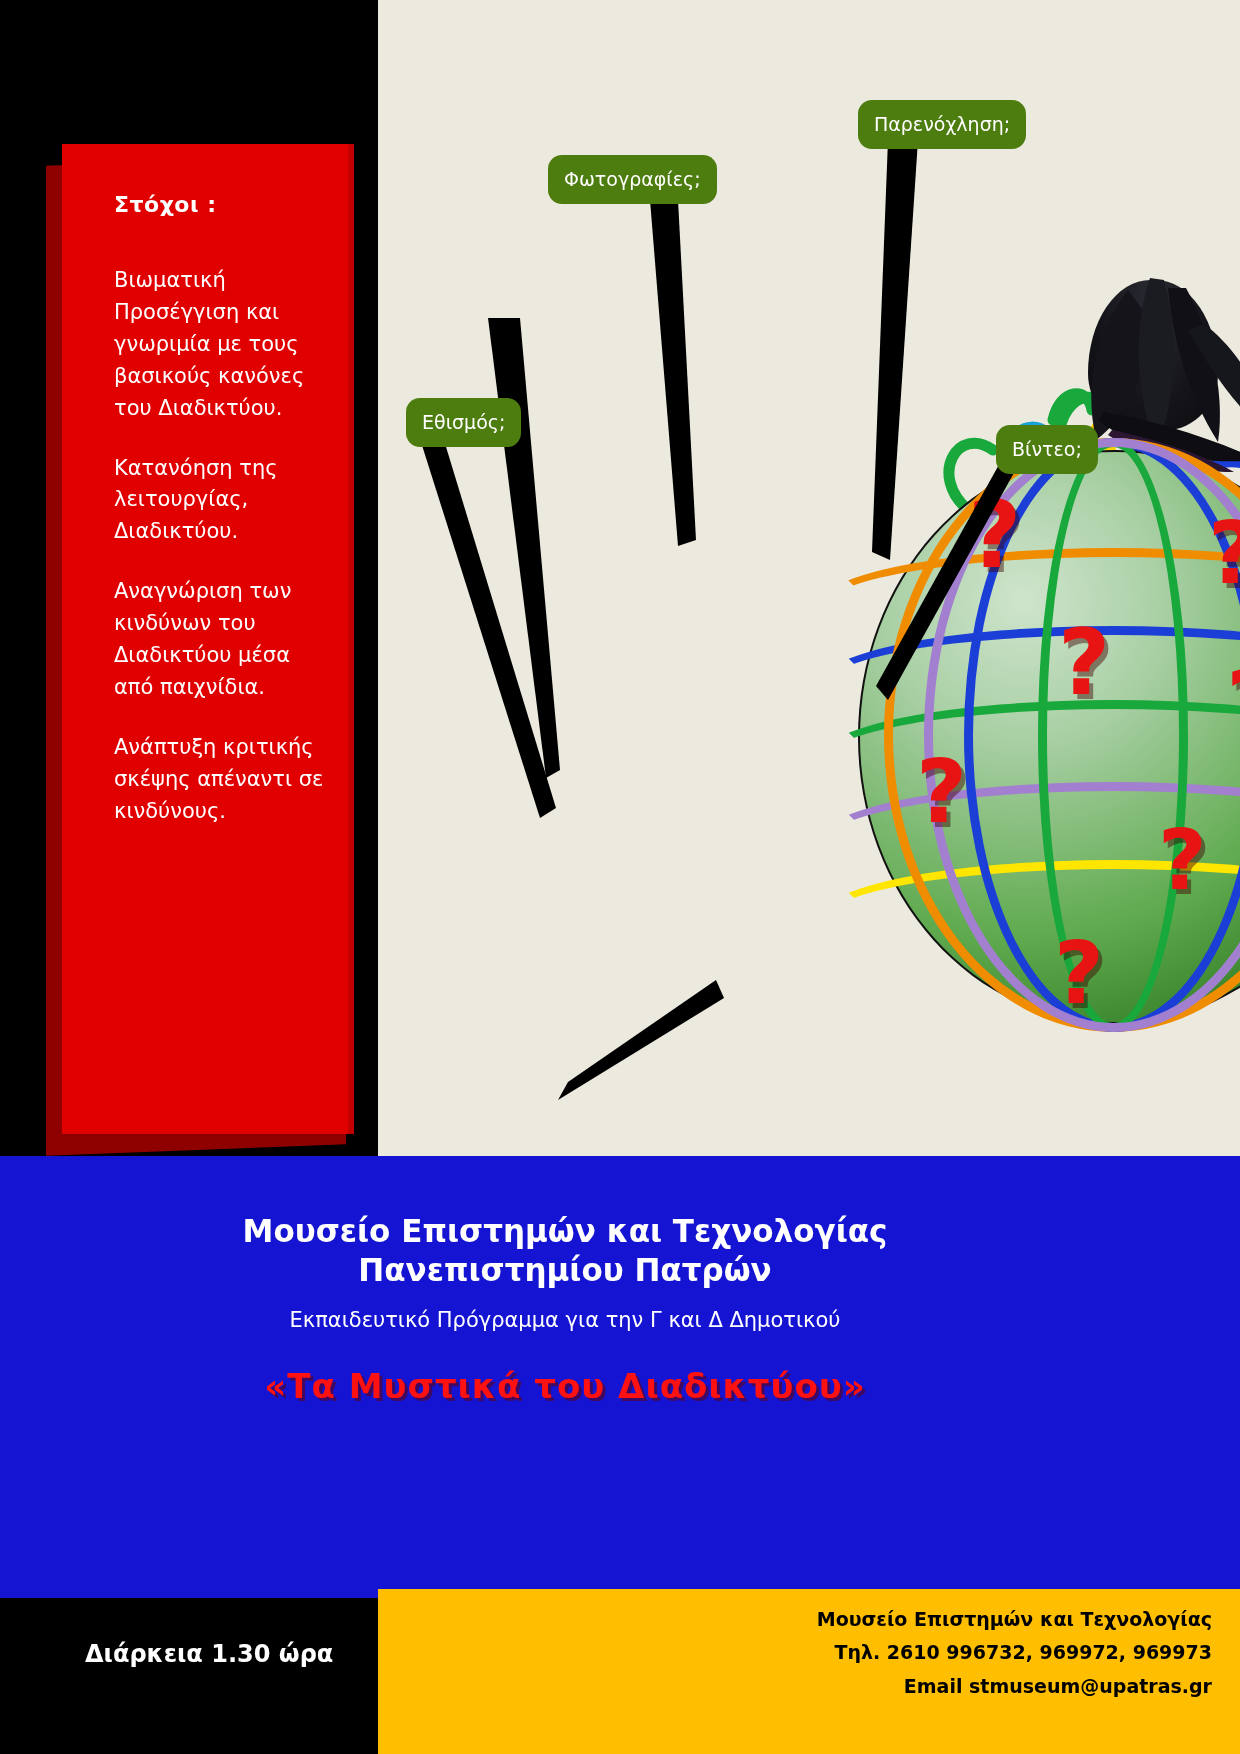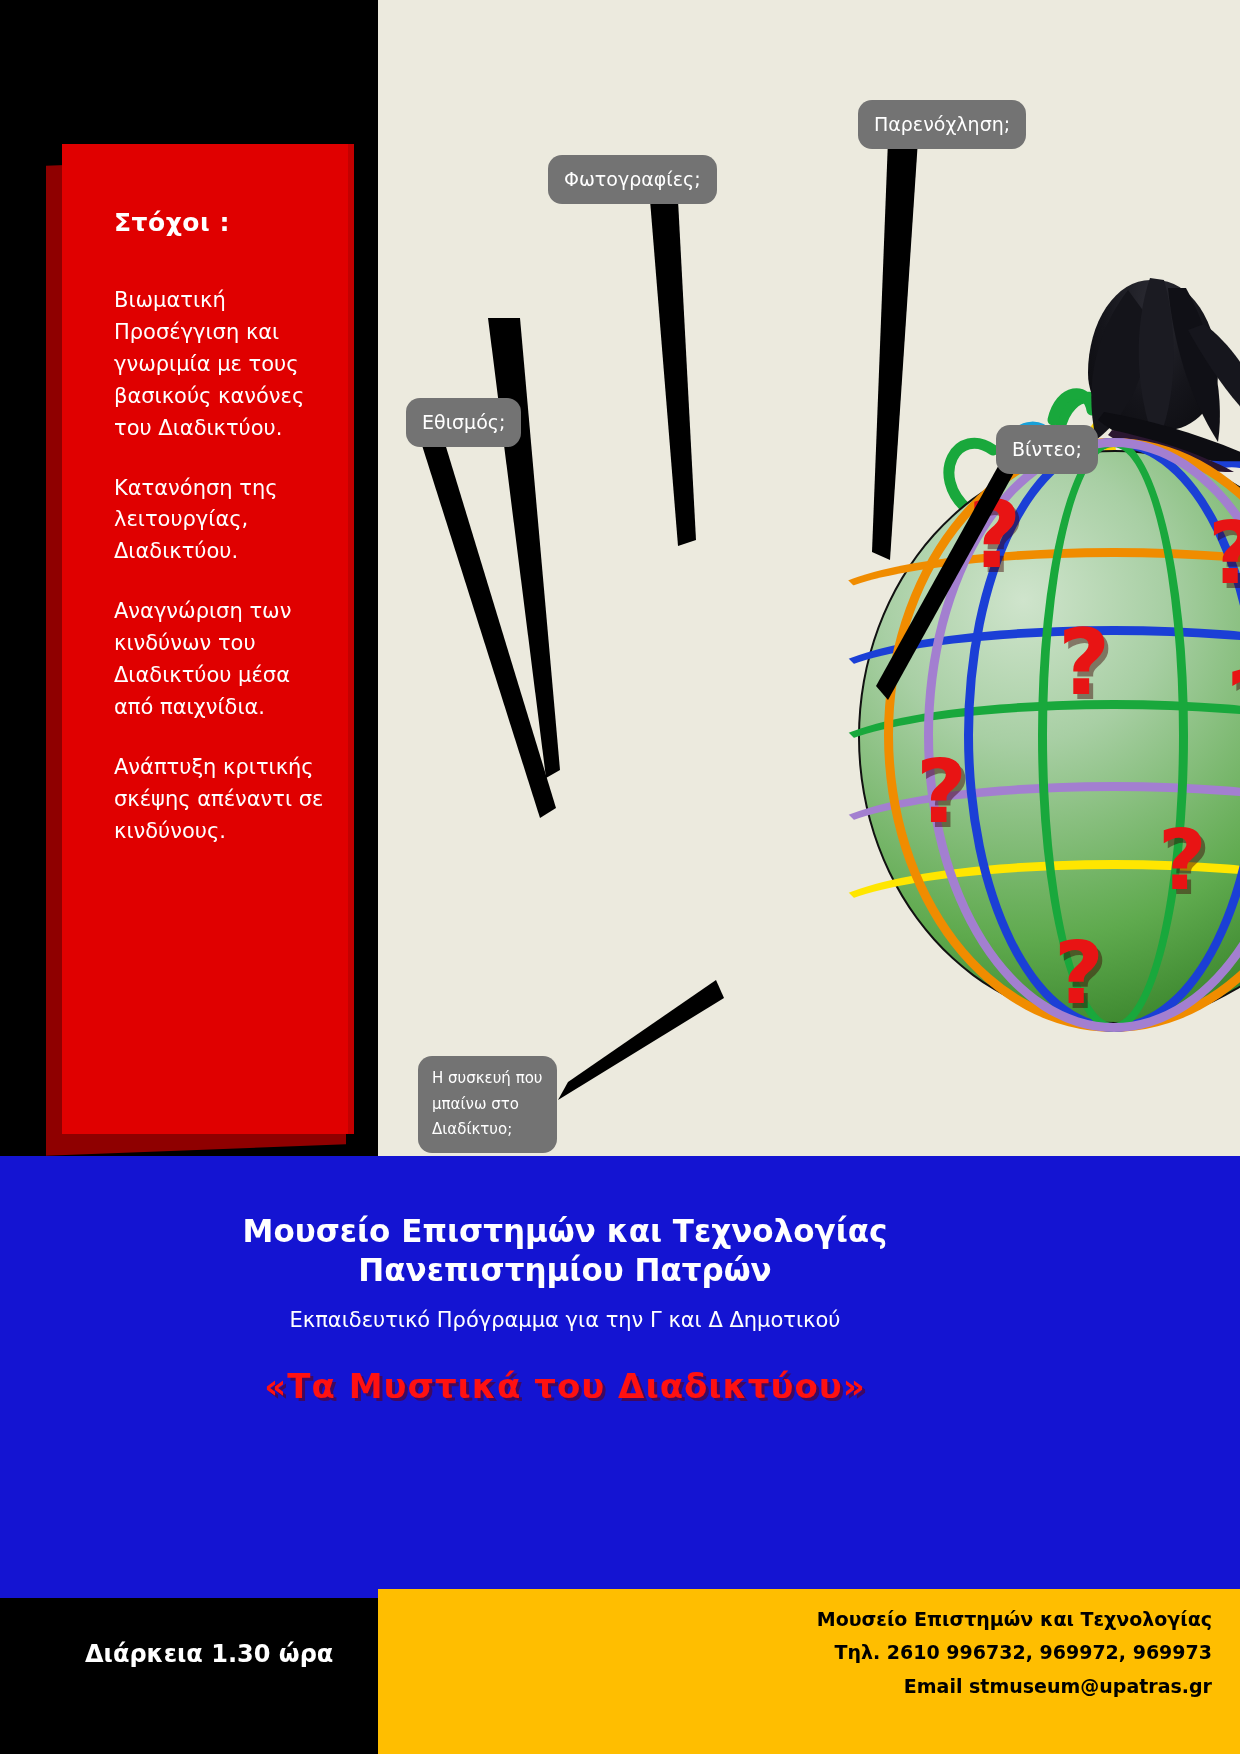--- a/index.html
+++ b/index.html
@@ -42,24 +42,24 @@
     background: #e00000;
     box-shadow: -6px 0 0 #c30000 inset;
   }
   #red-card-inner {
     position: absolute;
     left: 52px; top: 48px;
     width: 212px;
   }
   .goals-title {
     color: #ffffff;
-    font-size: 25px;
+    font-size: 22px;
     font-weight: bold;
     letter-spacing: .5px;
-    margin: 16px 0 48px 0;
+    margin: 0 0 48px 0;
   }
   .goal-item {
     color: #ffffff;
     font-size: 21px;
     line-height: 1.52;
     margin: 0 0 28px 0;
   }
 
   
   #globe-wrap {
@@ -109,21 +109,21 @@
     left: 300px; top: -150px;
     width: 130px; height: 150px;
     background: radial-gradient(ellipse at 50% 15%, #2b2b33 0%, #15151b 55%, #0a0a0e 100%);
     border-radius: 48% 48% 40% 40% / 62% 62% 38% 38%;
     filter: blur(.3px);
   }
 
   
   .bubble {
     position: absolute;
-    background: #737373;
+    background: #4d7c0f;
     color: #ffffff;
     border-radius: 14px;
     padding: 10px 16px;
     font-size: 19px;
     line-height: 1.55;
     white-space: pre-line;
     z-index: 30;
   }
   .bubble.small { font-size: 15px; line-height: 1.7; padding: 10px 14px; }
 
@@ -273,23 +273,20 @@
 
     <polygon points="628,452 642,462 510,700 498,686" fill="#000"></polygon>
 
     <polygon points="180,1100 190,1082 338,980 346,998" fill="#000"></polygon>
   </svg>
 
   <div class="bubble" style="left:858px;top:100px;">Παρενόχληση;</div>
   <div class="bubble" style="left:548px;top:155px;">Φωτογραφίες;</div>
   <div class="bubble" style="left:406px;top:398px;">Εθισμός;</div>
   <div class="bubble" style="left:996px;top:425px;">Βίντεο;</div>
-  <div class="bubble small" style="left:418px;top:1056px;">Η συσκευή που
-μπαίνω  στο
-Διαδίκτυο;</div>
 
   <div id="red-card-shadow"></div>
   <div id="red-card">
     <div id="red-card-inner">
       <p class="goals-title">Στόχοι :</p>
       <p class="goal-item">Βιωματική Προσέγγιση και γνωριμία με τους βασικούς κανόνες του Διαδικτύου.</p>
       <p class="goal-item">Κατανόηση της λειτουργίας, Διαδικτύου.</p>
       <p class="goal-item">Αναγνώριση των  κινδύνων του Διαδικτύου μέσα από παιχνίδια.</p>
       <p class="goal-item">Ανάπτυξη κριτικής σκέψης απέναντι σε κινδύνους.</p>
     </div>

